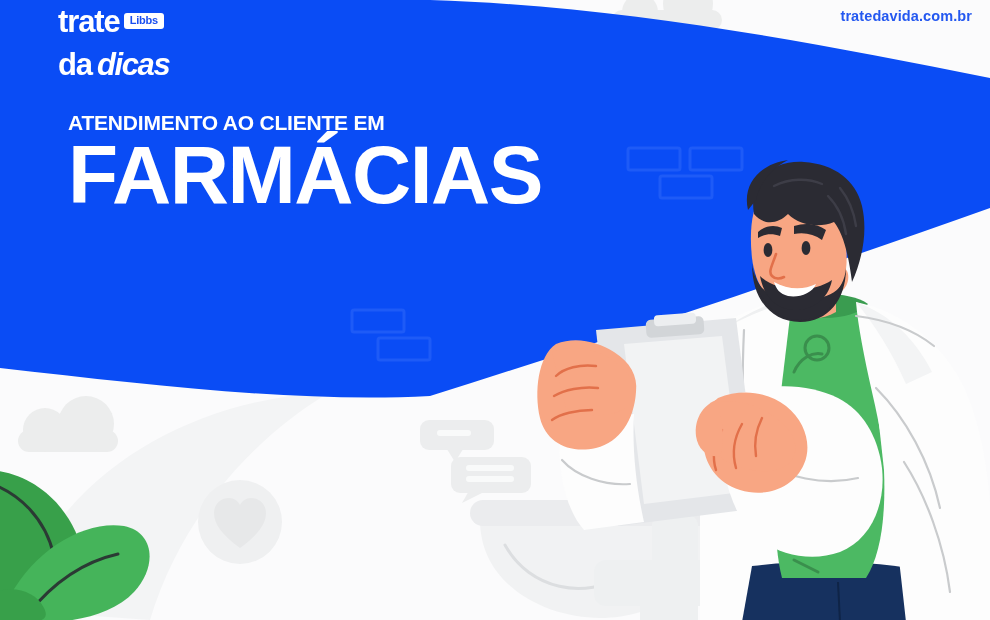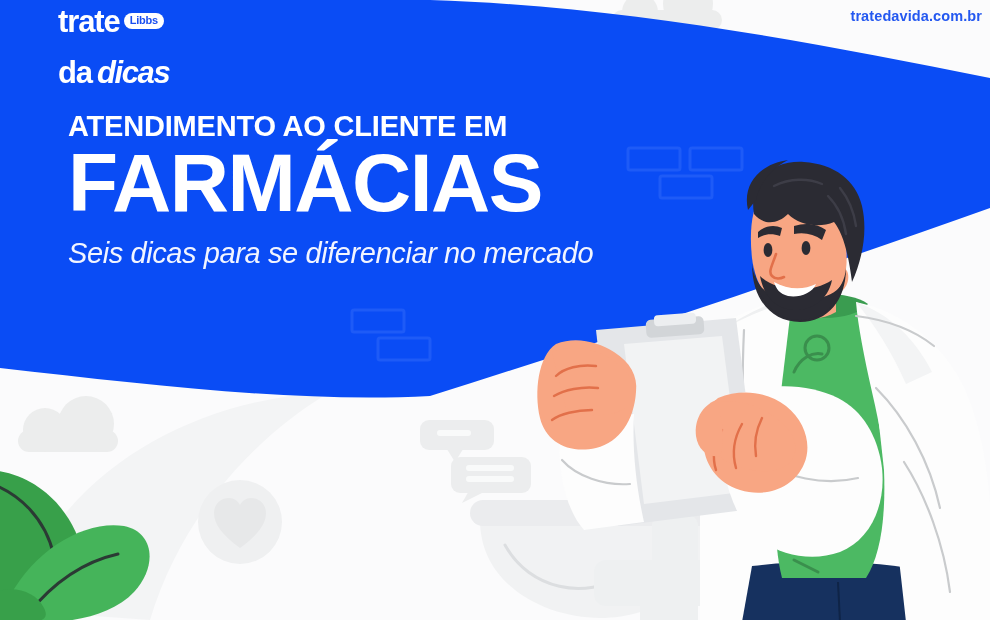--- a/index.html
+++ b/index.html
@@ -7,53 +7,53 @@
   body{
     width:990px;height:620px;overflow:hidden;
     font-family:"Liberation Sans","DejaVu Sans",sans-serif;
     background:#ffffff;
   }
   #stage{position:relative;width:990px;height:620px;overflow:hidden;background:#fbfbfc;}
   #stage svg.layer{position:absolute;left:0;top:0;width:990px;height:620px;display:block;}
 
   
   .url{
-    position:absolute;top:8px;right:8px;
+    position:absolute;top:8px;right:18px;
     font-size:14.5px;font-weight:700;letter-spacing:.1px;
     color:#2458f0;
     white-space:nowrap;
   }
   .logo{
     position:absolute;left:58px;top:6px;
     color:#ffffff;line-height:1;
     user-select:none;
   }
   .logo .l1{
     font-size:31px;font-weight:700;letter-spacing:-1.1px;
     display:flex;align-items:flex-end;gap:4px;
   }
   .logo .l2{
     font-size:31px;font-weight:700;letter-spacing:-1.1px;
-    margin-top:20px;display:flex;align-items:flex-start;gap:5px;
+    margin-top:12px;display:flex;align-items:flex-start;gap:5px;
   }
   .logo .vida{font-style:italic;font-weight:700;letter-spacing:-1.4px;}
   .badge{
     display:inline-block;
     background:#ffffff;color:#1a4ef0;
     font-size:11px;font-weight:700;font-style:normal;
     letter-spacing:-.2px;
-    border-radius:8px;
+    border-radius:3px;
     padding:2px 6px 3px 6px;
     line-height:1;
     position:relative;top:-8px;
   }
 
   .headline{position:absolute;left:68px;top:112px;color:#ffffff;}
   .kicker{
-    font-size:29px;font-weight:700;letter-spacing:-.2px;
+    font-size:21px;font-weight:700;letter-spacing:-.2px;
     line-height:1;white-space:nowrap;
   }
   .bigword{
     font-size:82px;font-weight:700;letter-spacing:-1.5px;
     line-height:1.02;margin-top:0;white-space:nowrap;
   }
   .sub{
     font-size:29px;font-weight:300;font-style:italic;
     letter-spacing:-.4px;line-height:1;margin-top:14px;
     white-space:nowrap;color:#f2f5ff;
@@ -282,16 +282,15 @@
     </div>
     <div class="l2">
       <span>da</span>
       <span class="vida">dicas</span>
     </div>
   </div>
 
   <div class="headline">
     <div class="kicker">ATENDIMENTO AO CLIENTE EM</div>
     <div class="bigword">FARMÁCIAS</div>
-    <div class="sub">Seis dicas para se diferenciar no mercado</div>
   </div>
 
 </div>
 
 </body></html>

